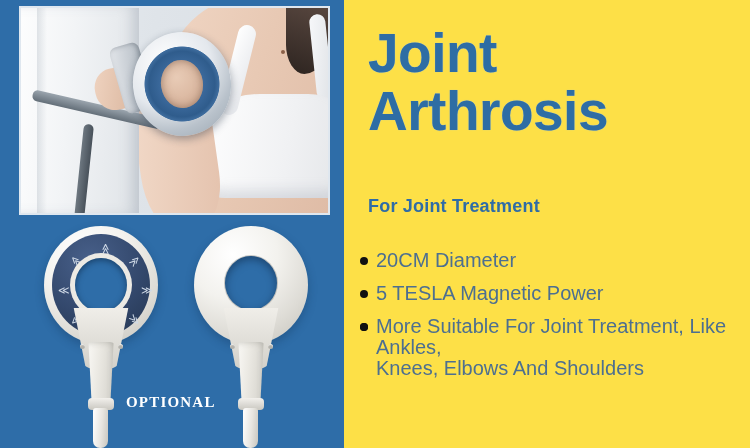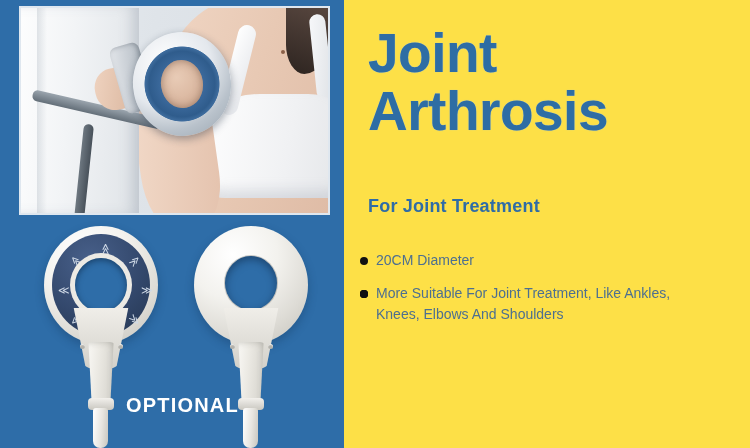--- a/index.html
+++ b/index.html
@@ -265,23 +265,24 @@
     display: block;
     white-space: nowrap;
     letter-spacing: -3px;
   }
 
   .optional-label {
     position: absolute;
     left: 126px;
     top: 172px;
     color: #ffffff;
-    font-size: 20px;
+    font-size: 15px;
     font-weight: bold;
     letter-spacing: 1.2px;
+    font-family: Liberation Serif, serif;
   }
 
   
   .right-panel {
     position: absolute;
     left: 344px; top: 0;
     width: 406px; height: 448px;
     background: #fde047;
   }
   .title-block {
@@ -315,21 +316,21 @@
     width: 386px;
     margin: 0;
     padding: 0;
     list-style: none;
   }
   .bullet {
     position: relative;
     padding-left: 18px;
     margin-bottom: 12px;
     color: #4d6f90;
-    font-size: 14px;
+    font-size: 20px;
     line-height: 21px;
   }
   .bullet .dot {
     position: absolute;
     left: 2px;
     top: 7px;
     width: 8px;
     height: 8px;
     border-radius: 50%;
     background: #111111;
@@ -413,20 +414,21 @@
 
     <div class="subtitle">For Joint Treatment</div>
 
     <ul class="bullets">
       <li class="bullet">
         <span class="dot"></span>
         <span>20CM Diameter</span>
       </li>
       <li class="bullet">
         <span class="dot"></span>
+        <span>5 TESLA Magnetic Power</span>
       </li>
       <li class="bullet">
         <span class="dot"></span>
       </li>
       <li class="bullet">
         <span class="dot"></span>
         <span>More Suitable For Joint Treatment, Like Ankles,</span>
         <span class="line2">Knees, Elbows And Shoulders</span>
       </li>
     </ul>

